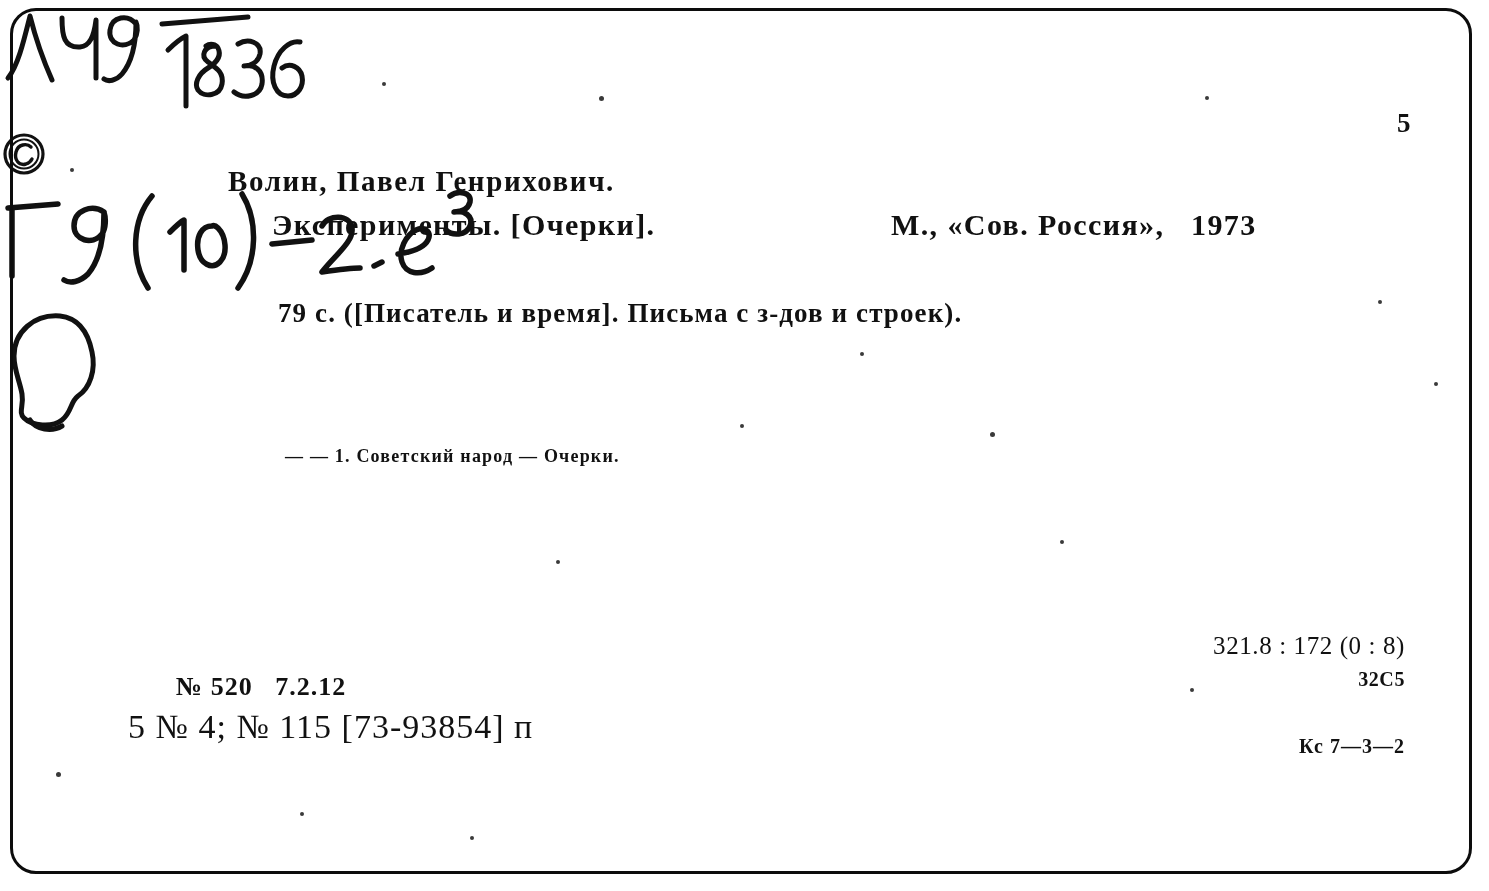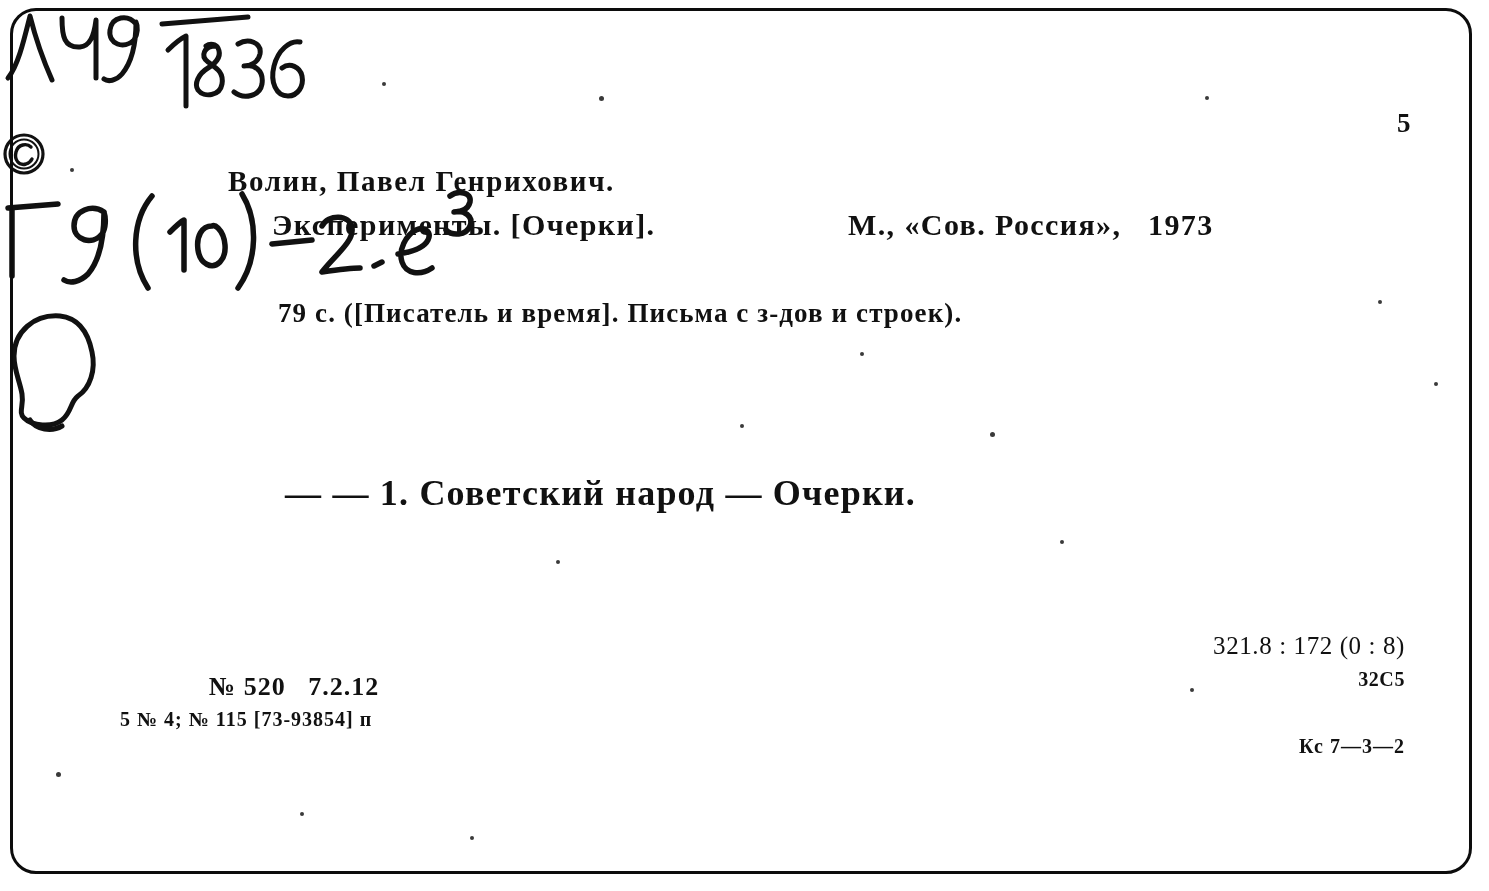--- a/index.html
+++ b/index.html
@@ -50,21 +50,21 @@
     letter-spacing: 1.6px;
   }
   #title-line {
     left: 272px;
     top: 208px;
     font-size: 30px;
     font-weight: bold;
     letter-spacing: 1.4px;
   }
   #imprint-line {
-    left: 848px;
+    left: 891px;
     top: 208px;
     font-size: 30px;
     font-weight: bold;
     letter-spacing: 1.4px;
   }
   #collation-line-1 {
     left: 278px;
     top: 298px;
     font-size: 27px;
     font-weight: bold;
@@ -72,40 +72,39 @@
   }
   #collation-line-2 {
     left: 278px;
     top: 336px;
     font-size: 27px;
     font-weight: bold;
     letter-spacing: 1.1px;
   }
   #subject-line {
     left: 285px;
-    top: 472px;
-    font-size: 36px;
+    top: 446px;
+    font-size: 18px;
     font-weight: bold;
     letter-spacing: 1.2px;
   }
 
   
   #reg-line-1 {
     left: 176px;
     top: 672px;
     font-size: 26px;
     font-weight: bold;
     letter-spacing: 1px;
-    margin-left: 33px;
   }
   #reg-line-2 {
-    left: 120px;
+    left: 128px;
     top: 708px;
-    font-size: 20px;
-    font-weight: bold;
+    font-size: 34px;
+    font-weight: normal;
     letter-spacing: 1px;
   }
   #reg-line-3 {
     left: 176px;
     top: 745px;
     font-size: 26px;
     font-weight: bold;
     letter-spacing: 1px;
   }
 

